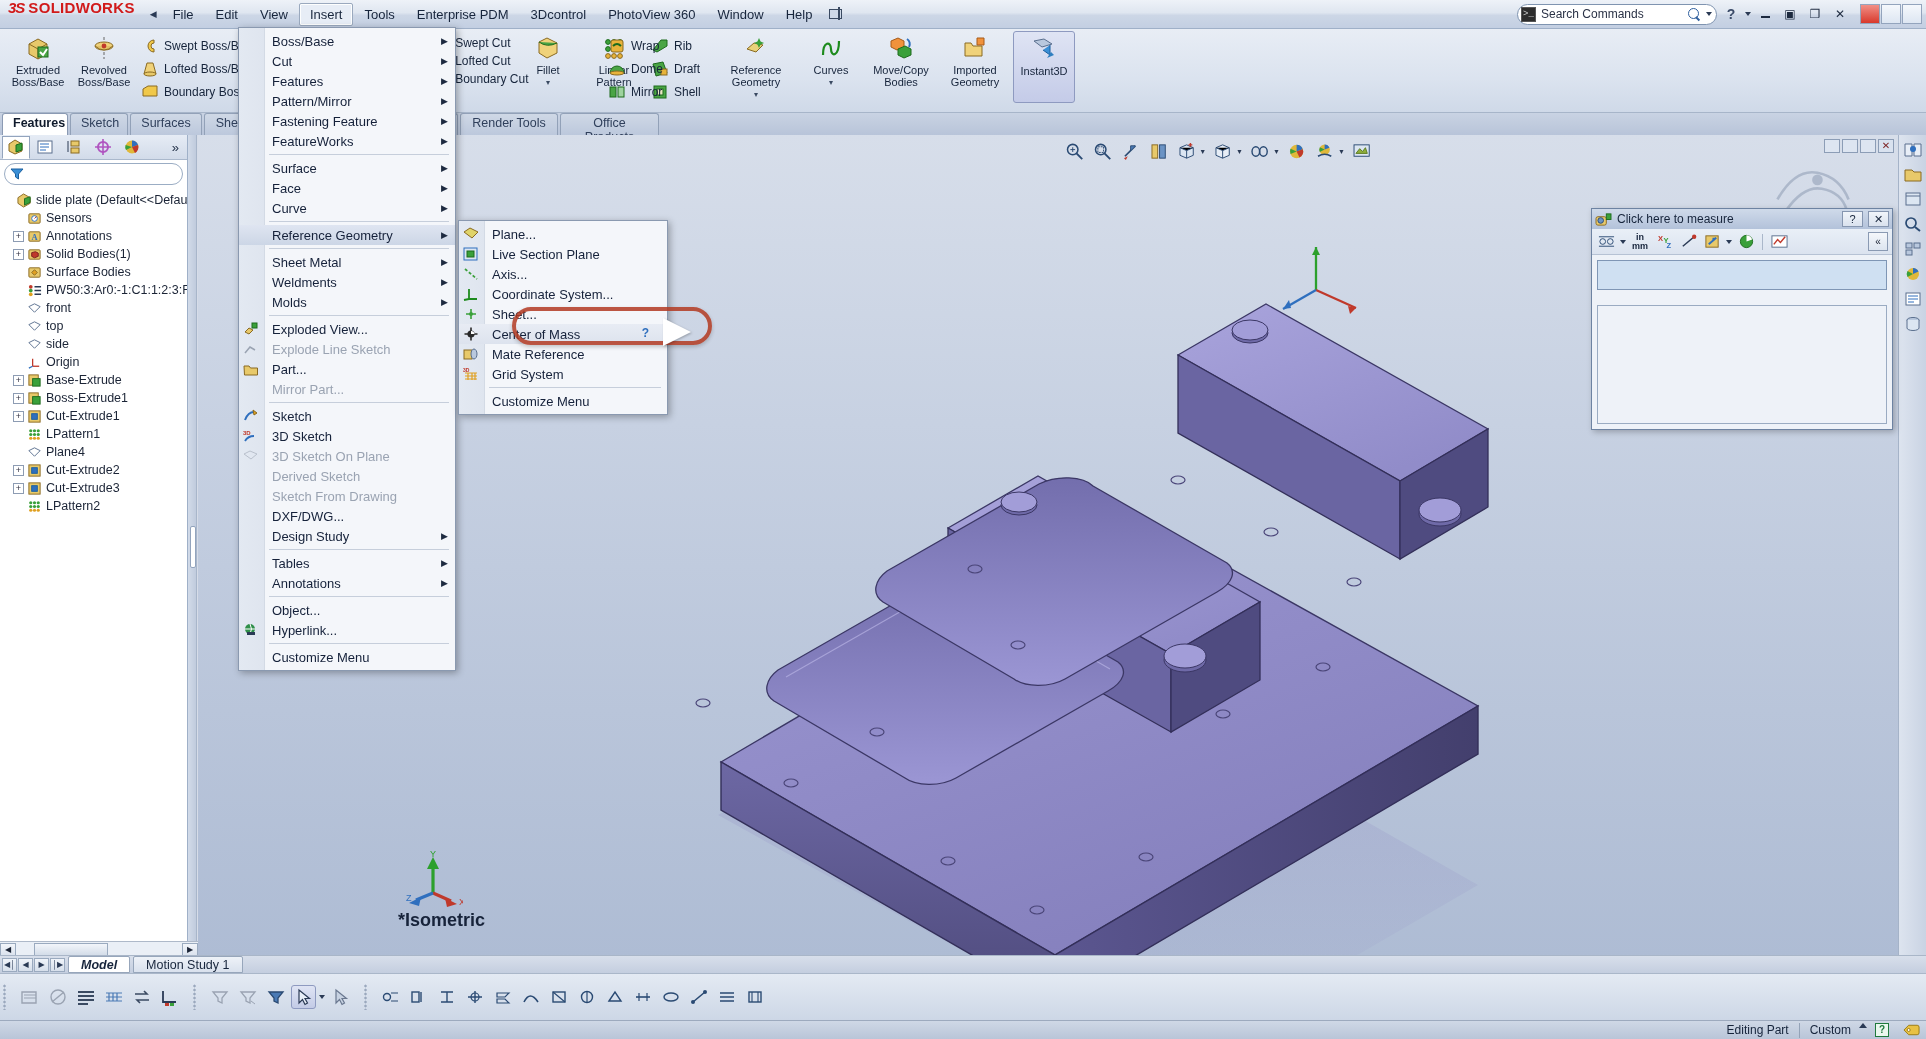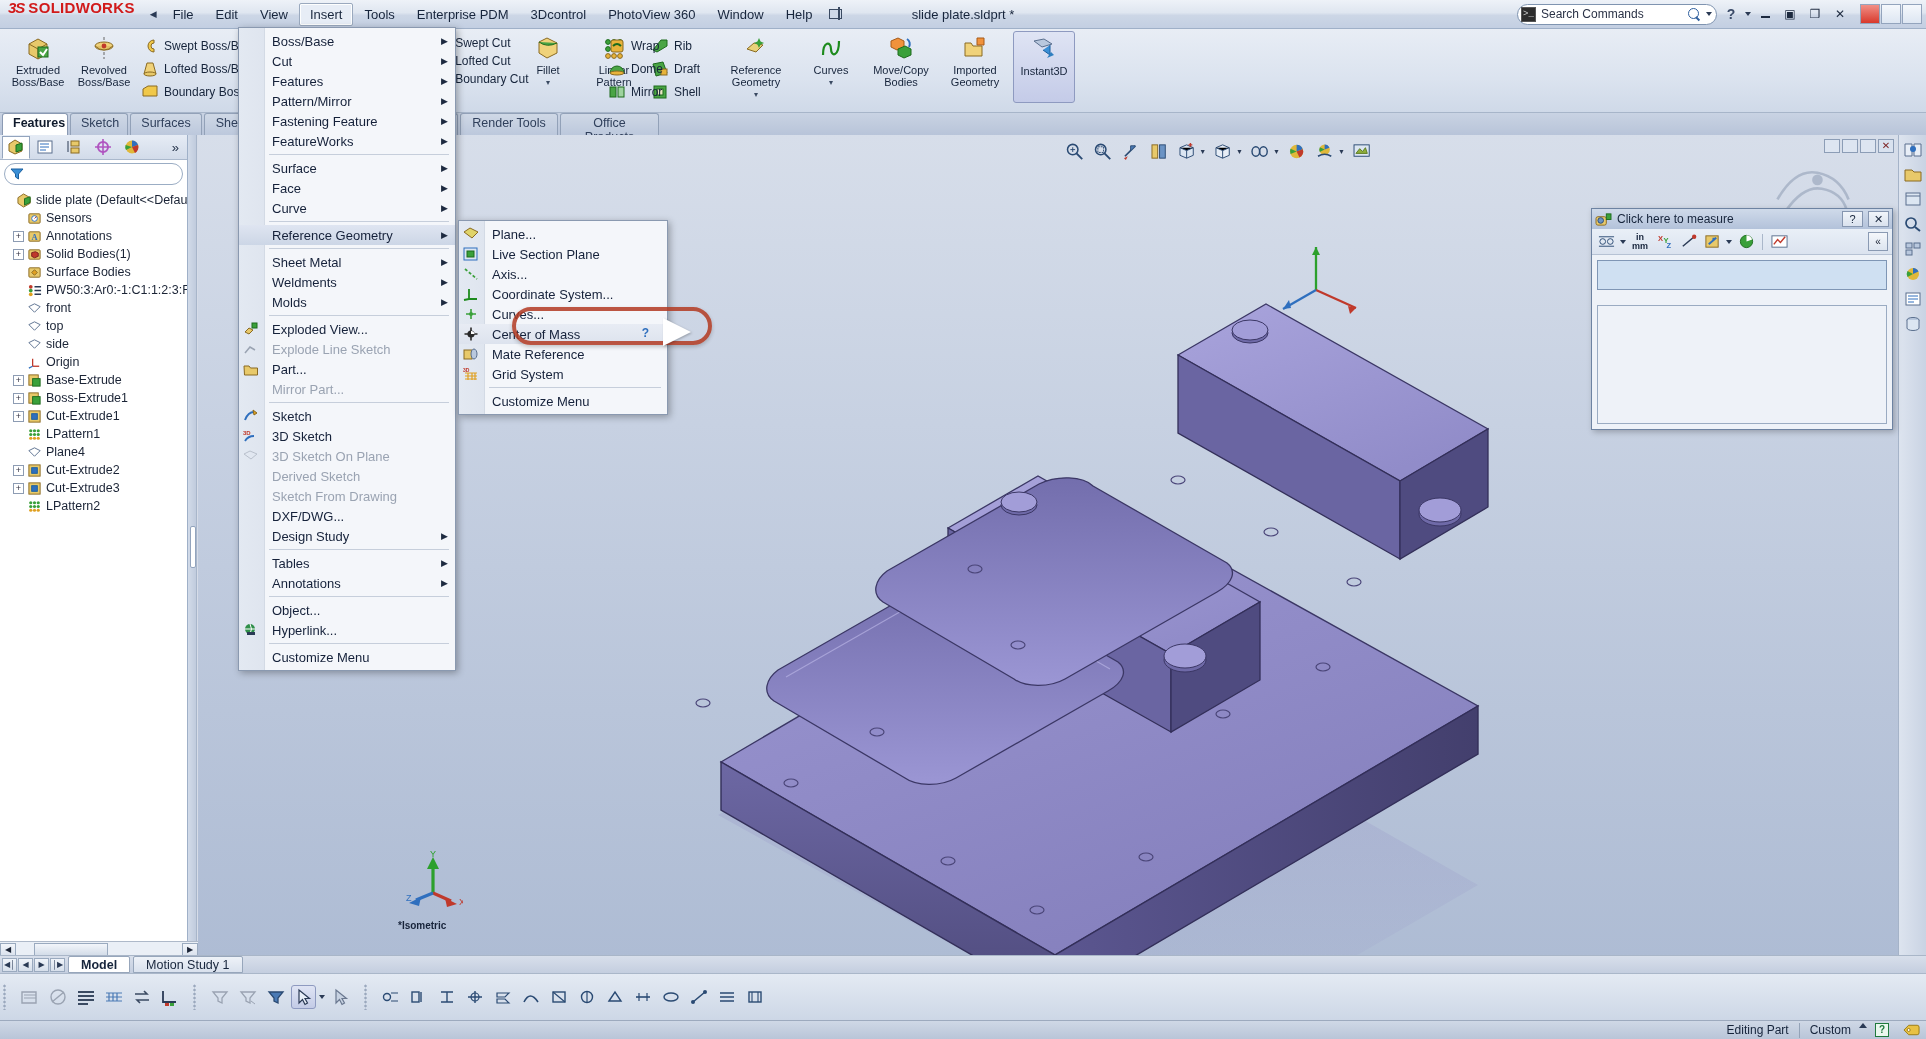--- a/index.html
+++ b/index.html
@@ -144,21 +144,21 @@
   .view-toolbar { position:absolute; left:60%; top:4px; transform:translateX(-50%);
                   display:flex; align-items:center; gap:6px; height:24px;
                   padding: 0 6px; }
   .vt-ico { width:22px;height:20px;display:flex;align-items:center;justify-content:center;}
   .vt-arr { font-size:7px; color:#2a3a55; margin-left:-4px;}
   .gfx-corner { position:absolute; right:4px; top:4px; display:flex; gap:2px; }
   .gfx-corner div { width:16px;height:14px; border:1px solid #8c9db6; background:#dde5f1; }
   .gfx-corner div.x { background:#d9e2ef; color:#7a1f1f; font-size:10px; line-height:12px; text-align:center;}
 
   .triad { position:absolute; left:205px; bottom:48px; width:60px; height:60px;}
-  .view-label { position:absolute; left:200px; bottom:26px; font-size:10px; font-weight:bold; color:#17233a;}
+  .view-label { position:absolute; left:200px; bottom:26px; font-size:18px; font-weight:bold; color:#17233a;}
 
   .wm { position:absolute; right:40px; top:20px; width:90px; height:80px; opacity:.28; }
 
   
   .rail { position:absolute; right:0; top:135px; width:28px; bottom:82px;
           background: linear-gradient(to right,#dde4ef,#c9d3e3); border-left:1px solid #a5b3c8; }
   .rail .ri { width:26px; height:23px; margin:2px 1px; display:flex; align-items:center; justify-content:center;}
 
   
   .measure { position:absolute; left:1591px; top:208px; width:302px; height:222px;
@@ -234,21 +234,21 @@
   .hscroll .ar { width:16px;height:14px; font-size:8px; display:flex;align-items:center;justify-content:center;
                  background:linear-gradient(#f2f5fa,#d9e1ed); border:1px solid #9aaabf;}
   .tabbar { position:absolute; left:0; bottom:66px; width:1926px; height:18px;
             background: linear-gradient(#d8dfeb,#c4cedf); border-top:1px solid #a9b6c8; display:flex; align-items:center;}
   .navbtns { display:flex; gap:1px; padding-left:2px;}
   .navbtns div { width:15px;height:14px; background:linear-gradient(#f0f4fa,#d6dfeb);
                  border:1px solid #9aaabf; font-size:8px; display:flex;align-items:center;justify-content:center;color:#2a3a55;}
   .sheettab { height:17px; padding: 1px 12px 0 12px; font-size:12.5px; color:#16243b;
               background: linear-gradient(#eef2f8,#d9e1ed); border:1px solid #97a6bb; margin-left:3px;
               border-radius: 2px 2px 0 0;}
-  .sheettab.active { background:#ffffff; font-weight:bold; }
+  .sheettab.active { background:#ffffff; font-weight:bold;font-style:italic; }
   .bottombar { position:absolute; left:0; bottom:19px; width:1926px; height:47px;
                background: linear-gradient(#e4eaf3,#cdd7e6); border-top:1px solid #aab7c9;
                display:flex; align-items:center; }
   .bgroup { display:flex; align-items:center; gap:3px; padding: 0 8px; }
   .bgroup .bi { width:25px; height:24px; display:flex;align-items:center;justify-content:center; }
   .bgroup .bi.sel { background: linear-gradient(#dfe4f4,#c3cbe6); border:1px solid #8e9ac0; border-radius:3px; }
   .vdots { width:3px; height:26px; margin:0 3px;
            background-image: radial-gradient(#9aa8bd 1px, transparent 1.2px);
            background-size: 3px 4px; }
   .statusbar { position:absolute; left:0; bottom:0; width:1926px; height:19px;
@@ -278,21 +278,20 @@
       <div class="mi">View</div>
       <div class="mi active">Insert</div>
       <div class="mi">Tools</div>
       <div class="mi">Enterprise PDM</div>
       <div class="mi">3Dcontrol</div>
       <div class="mi">PhotoView 360</div>
       <div class="mi">Window</div>
       <div class="mi">Help</div>
       <div class="pin-icon"></div>
     </div>
-    <div class="doc-title">slide plate.sldprt *</div>
     <div class="title-right">
       <div class="search-box">
         <div class="sq">&gt;_</div>
         <div class="ph">Search Commands</div>
         <div class="mag"></div>
         <div class="caret-sm"></div>
       </div>
       <div class="tb-btn help">?</div>
       <div class="caret-sm"></div>
       <div class="win-btn">
@@ -1296,21 +1295,21 @@
       </span>
       <span class="mlbl">Coordinate System...</span>
     </div>
     <div class="mrow">
       <span class="mico">
         <svg width="16" height="14" viewBox="0 0 16 14">
             <path d="M8 2 v10 M3 7 h10" stroke="#3aa03a" stroke-width="1.6"></path>
             <circle cx="8" cy="7" r="2" fill="#3aa03a"></circle>
           </svg>
       </span>
-      <span class="mlbl">Curves...</span>
+      <span class="mlbl">Sheet...</span>
     </div>
     <div class="mrow hi2">
       <span class="mico">
         <svg width="16" height="14" viewBox="0 0 16 14">
             <circle cx="8" cy="7" r="3.6" fill="#2a2a2a"></circle>
             <path d="M8 0.5 v13 M1.5 7 h13" stroke="#2a2a2a" stroke-width="1.6"></path>
             <path d="M8 4 A3.6 3.6 0 0 1 11.6 7 L8 7 Z" fill="#fff"></path>
           </svg>
       </span>
       <span class="mlbl">Center of Mass</span>

